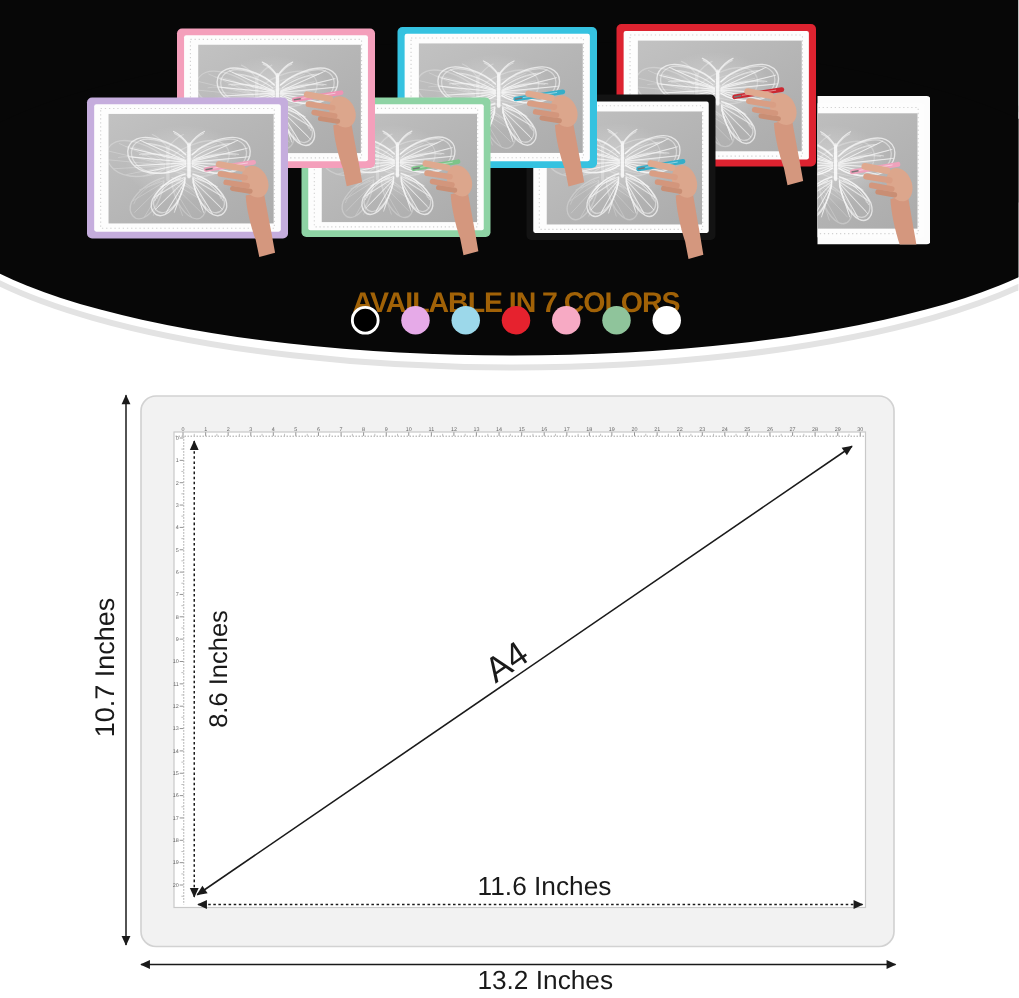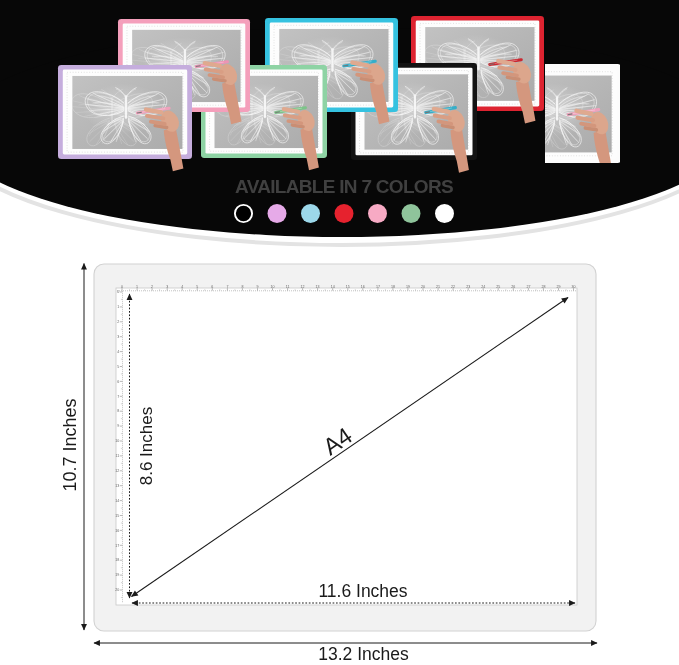--- a/index.html
+++ b/index.html
@@ -1,19 +1,19 @@
 <!DOCTYPE html>
 <html><head>
 <meta charset="utf-8">
 <style>
 html,body{margin:0;padding:0;}
 body{width:679px;height:665px;background:#ffffff;font-family:"Liberation Sans",sans-serif;position:relative;overflow:hidden;}
 .abs{position:absolute;}
 .pad{position:absolute;overflow:visible;}
-.hdr{position:absolute;left:0;right:0;text-align:center;color:#404040;font-weight:bold;}
+.hdr{position:absolute;left:0;right:0;text-align:center;color:#a16207;font-weight:bold;margin-top:16px;}
 </style>
 </head>
 <body>
 
 <svg class="abs" style="left:0;top:0" width="679" height="320" viewBox="0 0 679 320">
 
 <ellipse cx="342" cy="132" rx="396" ry="113" fill="none" stroke="#e3e3e3" stroke-width="4"></ellipse>
 
 <rect x="0" y="0" width="679" height="135" fill="#070707"></rect>
 <ellipse cx="342" cy="132" rx="390" ry="105" fill="#070707"></ellipse>

